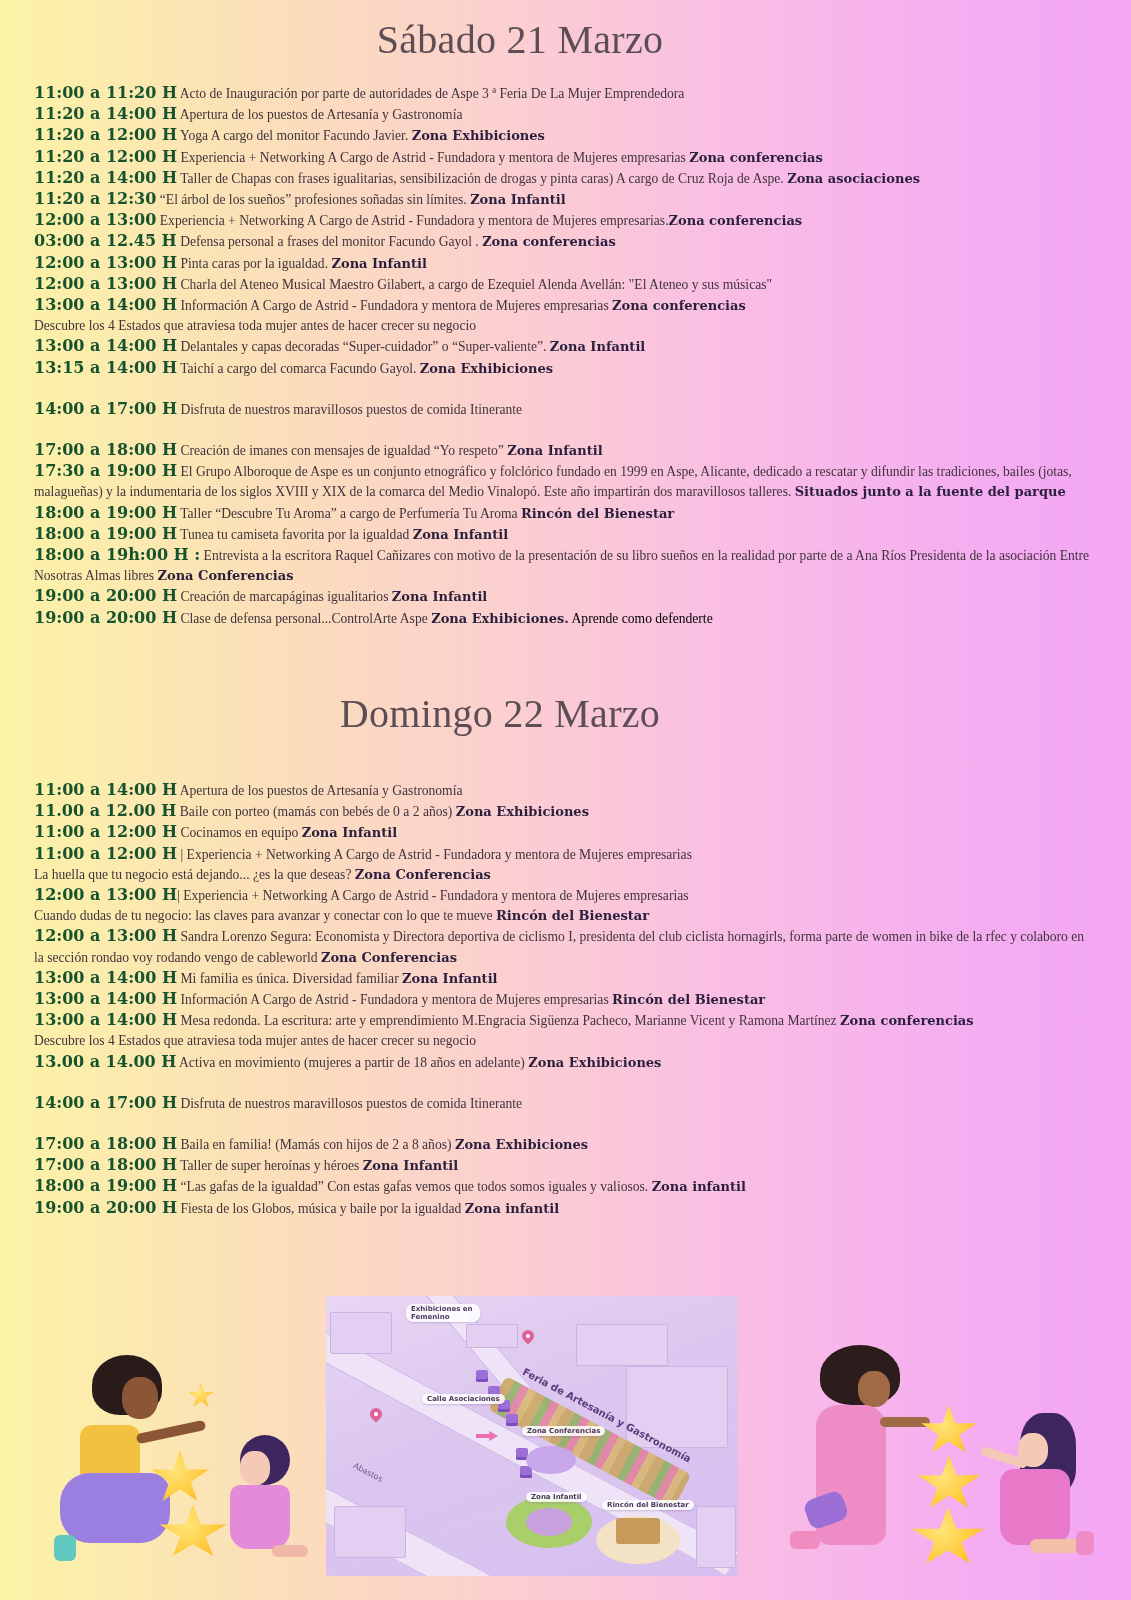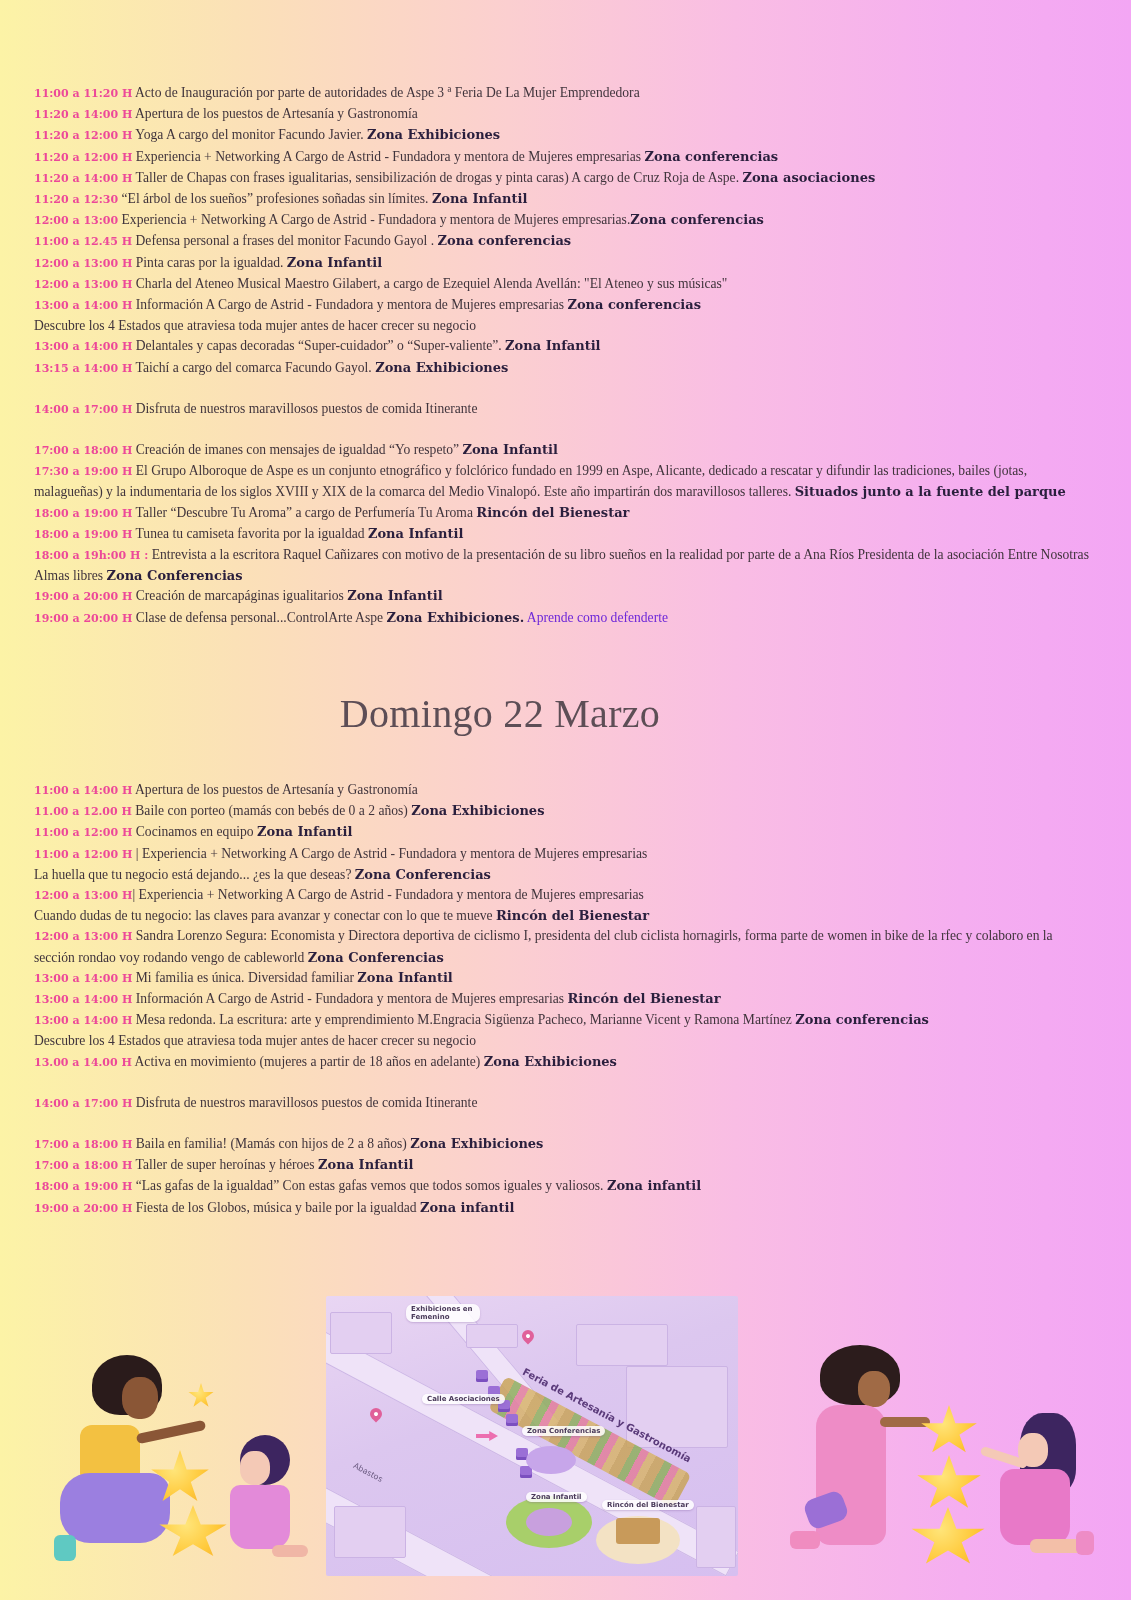--- a/index.html
+++ b/index.html
@@ -40,32 +40,32 @@
       line-height: 20.2px;
       font-family: "Liberation Serif", "DejaVu Serif", serif;
     }
     .line {
       display: block;
       white-space: normal;
       color: #40343c;
     }
     .line .time {
       font-weight: bold;
-      color: #ec4899;
+      color: #14532d;
       font-family: "DejaVu Serif", serif;
-      font-size: 11px;
+      font-size: 16px;
     }
     .line .zone {
       font-weight: bold;
       color: #2a1f3d;
       font-family: "DejaVu Serif", serif;
       font-size: 13px;
     }
     .line .tail {
-      color: #6d28d9;
+      color: #000000;
     }
     .spacer {
       display: block;
       height: 20px;
     }
     
     .illus {
       position: absolute;
     }
     .map {
@@ -174,29 +174,30 @@
       position: absolute;
       background: radial-gradient(circle at 40% 35%, #ffe57a 0%, #ffc93a 55%, #f4a62a 100%);
       clip-path: polygon(50% 0%, 61% 35%, 98% 35%, 68% 57%, 79% 91%, 50% 70%, 21% 91%, 32% 57%, 2% 35%, 39% 35%);
     }
   </style>
 </head>
 <body>
 
 <div class="page">
 
+  <h1 class="day-title" style="top:16px;margin:0;">Sábado 21 Marzo</h1>
   <div class="schedule" id="sat-schedule" style="top:83px;">
       <div class="line"><span class="time">11:00 a 11:20 H</span><span class="desc"> Acto de Inauguración por parte de autoridades de Aspe 3 ª Feria De La Mujer Emprendedora</span></div>
       <div class="line"><span class="time">11:20 a 14:00 H</span><span class="desc"> Apertura de los puestos de Artesanía y Gastronomía</span></div>
       <div class="line"><span class="time">11:20 a 12:00 H</span><span class="desc">  Yoga A cargo del  monitor Facundo Javier. </span><span class="zone">Zona Exhibiciones</span></div>
       <div class="line"><span class="time">11:20 a 12:00  H</span><span class="desc"> Experiencia + Networking A Cargo de Astrid - Fundadora y mentora de Mujeres empresarias </span><span class="zone">Zona conferencias</span></div>
       <div class="line"><span class="time"> 11:20 a 14:00 H</span><span class="desc"> Taller de Chapas con frases igualitarias, sensibilización de drogas y pinta caras) A cargo de Cruz Roja de Aspe. </span><span class="zone">Zona asociaciones</span></div>
       <div class="line"><span class="time">11:20 a 12:30</span><span class="desc">  “El árbol de los sueños” profesiones soñadas sin límites. </span><span class="zone">Zona Infantil</span></div>
       <div class="line"><span class="time">12:00 a  13:00</span><span class="desc">  Experiencia + Networking A Cargo de Astrid - Fundadora y mentora de Mujeres empresarias.</span><span class="zone">Zona conferencias</span></div>
-      <div class="line"><span class="time">11:00 a 12.45 H</span><span class="desc"> Defensa personal a frases del monitor Facundo Gayol . </span><span class="zone">Zona conferencias</span></div>
+      <div class="line"><span class="time">03:00 a 12.45 H</span><span class="desc"> Defensa personal a frases del monitor Facundo Gayol . </span><span class="zone">Zona conferencias</span></div>
       <div class="line"><span class="time">12:00  a 13:00 H</span><span class="desc"> Pinta caras por la igualdad. </span><span class="zone">Zona Infantil</span></div>
       <div class="line"><span class="time">12:00 a 13:00 H</span><span class="desc"> Charla del Ateneo Musical Maestro Gilabert, a cargo de Ezequiel Alenda Avellán: "El Ateneo y sus músicas"</span></div>
       <div class="line"><span class="time">13:00 a 14:00 H</span><span class="desc"> Información A Cargo de Astrid - Fundadora y mentora de Mujeres empresarias </span><span class="zone">Zona conferencias</span></div>
       <div class="line"><span class="desc">Descubre los 4 Estados que atraviesa toda mujer antes de hacer crecer su negocio</span></div>
       <div class="line"><span class="time">13:00 a 14:00 H</span><span class="desc"> Delantales y capas decoradas “Super-cuidador” o “Super-valiente”. </span><span class="zone">Zona Infantil</span></div>
       <div class="line"><span class="time">13:15 a 14:00 H</span><span class="desc">  Taichí a cargo del  comarca Facundo Gayol. </span><span class="zone">Zona Exhibiciones</span></div>
       <span class="spacer"></span>
       <div class="line"><span class="time">14:00 a 17:00 H</span><span class="desc"> Disfruta de nuestros maravillosos puestos de comida Itinerante</span></div>
       <span class="spacer"></span>
       <div class="line"><span class="time">17:00 a 18:00 H</span><span class="desc"> Creación de imanes con mensajes de igualdad “Yo respeto” </span><span class="zone">Zona Infantil</span></div>

